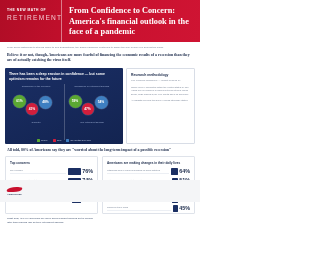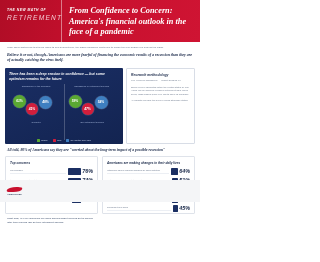--- a/index.html
+++ b/index.html
@@ -3,21 +3,21 @@
 <meta charset="utf-8">
 <style>
   * { box-sizing: border-box; margin: 0; padding: 0; }
   html, body { width: 200px; height: 262px; }
   body {
     font-family: "Liberation Sans", sans-serif;
     background: #ffffff;
     color: #1b2a4a;
     overflow: hidden;
   }
-  .page { position: relative; width: 200px; height: 202px; background: #ffffff; font-style: italic; }
+  .page { position: relative; width: 200px; height: 202px; background: #ffffff; }
 
   
   .header {
     display: flex;
     height: 42px;
     background: #c8102e;
     background: linear-gradient(100deg, #b00d26 0%, #c8102e 48%, #cf1433 100%);
     color: #ffffff;
   }
   .brand {

